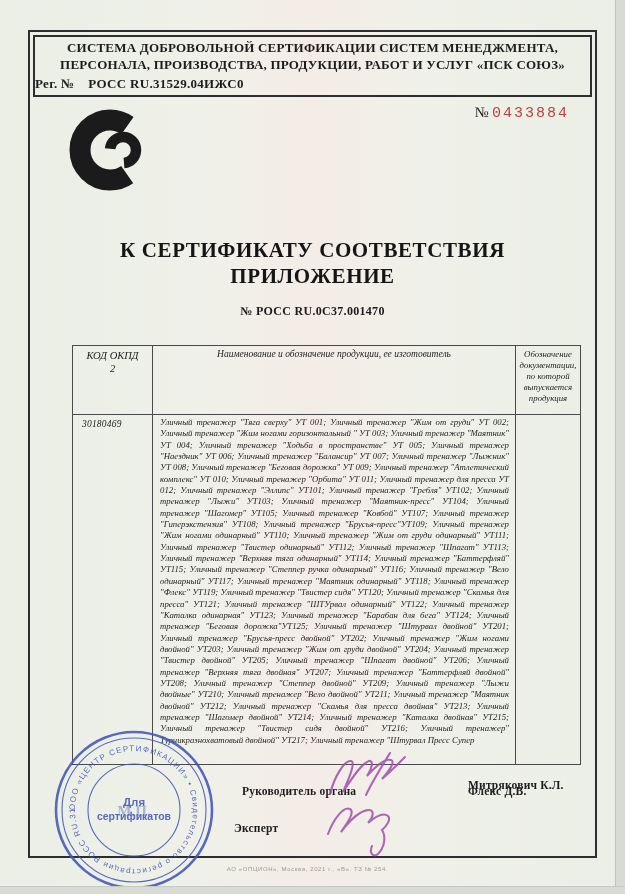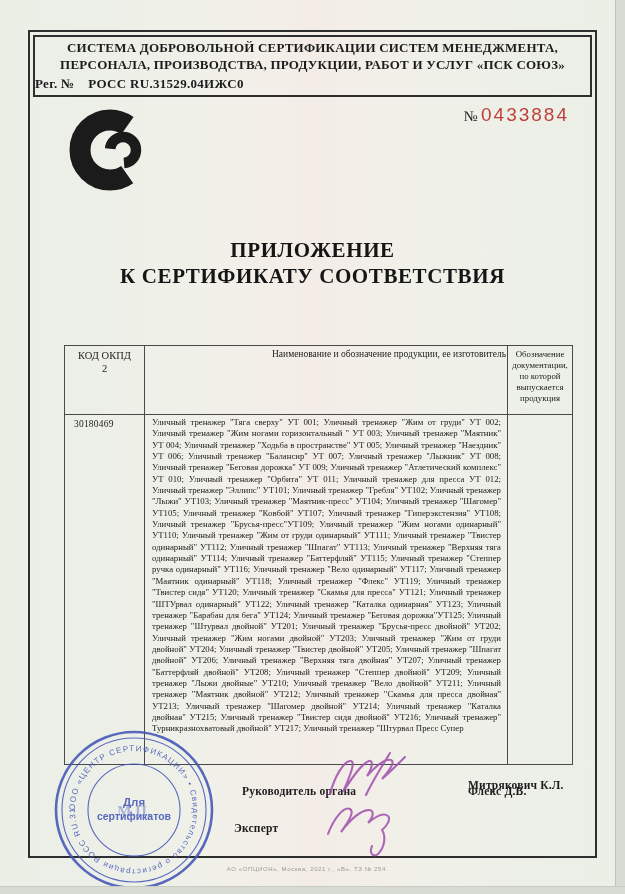--- a/index.html
+++ b/index.html
@@ -35,41 +35,41 @@
   }
   .reg-line{font-weight:bold;font-size:13px;color:#1c1c1c;margin-top:3px;letter-spacing:.3px;}
   .reg-line .sp{display:inline-block;width:14px;}
 
   .logo{position:absolute;left:34px;top:70px;}
 
   .serial{
     position:absolute;right:26px;top:72px;font-size:14.5px;color:#1c1c1c;
   }
   .serial .digits{
-    font-family:Liberation Sans, sans-serif;
-    color:#bf4038;letter-spacing:2px;font-size:19px;
+    font-family:Liberation Mono, monospace;
+    color:#bf4038;letter-spacing:2px;font-size:15px;
   }
 
   .title-block{position:absolute;left:0;right:0;top:205px;text-align:center;}
   .title-line{font-weight:bold;font-size:21px;line-height:26px;color:#151515;letter-spacing:.6px;}
   .cert-number{font-weight:bold;font-size:12px;color:#1b1b1b;margin-top:15px;letter-spacing:.3px;}
 
   table.cert-table{
-    position:absolute;left:34px;top:313px;border-collapse:collapse;
-    width:508px;table-layout:fixed;
+    position:absolute;left:42px;top:313px;border-collapse:collapse;
+    width:508px;table-layout:fixed;font-style:italic;
   }
   table.cert-table td{
     border:1px solid #4a4a4a;vertical-align:top;color:#222;
   }
   .col-code{width:80px;}
   .col-products{width:363px;}
   .col-docs{width:65px;}
   tr.thead td{height:64px;}
   .th-code{font-size:10.5px;text-align:center;padding-top:3px;white-space:pre-line;line-height:13px;}
-  .th-products{font-size:9.5px;text-align:right;padding-top:3px;line-height:11px;}
+  .th-products{font-size:9.5px;text-align:center;padding-top:3px;line-height:11px;}
   .th-docs{font-size:8.8px;text-align:center;padding-top:3px;white-space:pre-line;line-height:11px;}
   tr.tbody td{height:345px;}
   .td-code{font-size:9.5px;padding:4px 2px 0 9px;letter-spacing:.2px;}
   .td-products{
     font-size:8.75px;line-height:11.35px;text-align:justify;
     padding:2px 6px 0 7px;color:#242424;
   }
 
   .sig-role{position:absolute;font-weight:bold;font-size:11.5px;color:#1d1d1d;letter-spacing:.2px;margin-left:20px;}
   .sig-name{position:absolute;font-weight:bold;font-size:11.5px;color:#1d1d1d;letter-spacing:.2px;}
@@ -106,22 +106,23 @@
       <circle cx="46" cy="48" r="30" fill="none" stroke="#1b1b1b" stroke-width="21" stroke-dasharray="131 57.5" stroke-dashoffset="159.75"></circle>
       <circle cx="59" cy="48" r="13" fill="none" stroke="#1b1b1b" stroke-width="10.5" stroke-dasharray="59 22.7" stroke-dashoffset="39.75"></circle>
     </svg>
 
     <div class="serial">
       <span>№</span>
       <span class="digits">0433884</span>
     </div>
 
     <div class="title-block">
+      <div class="title-line">К СЕРТИФИКАТУ СООТВЕТСТВИЯ</div>
       <div class="title-line">ПРИЛОЖЕНИЕ</div>
-      <div class="title-line">К СЕРТИФИКАТУ СООТВЕТСТВИЯ</div>
+      <div class="cert-number">№ РОСС RU.0С37.001470</div>
     </div>
 
     <table class="cert-table">
       <colgroup>
           <col class="col-code">
           <col class="col-products">
           <col class="col-docs">
         </colgroup>
       <tbody>
           <tr class="thead">

